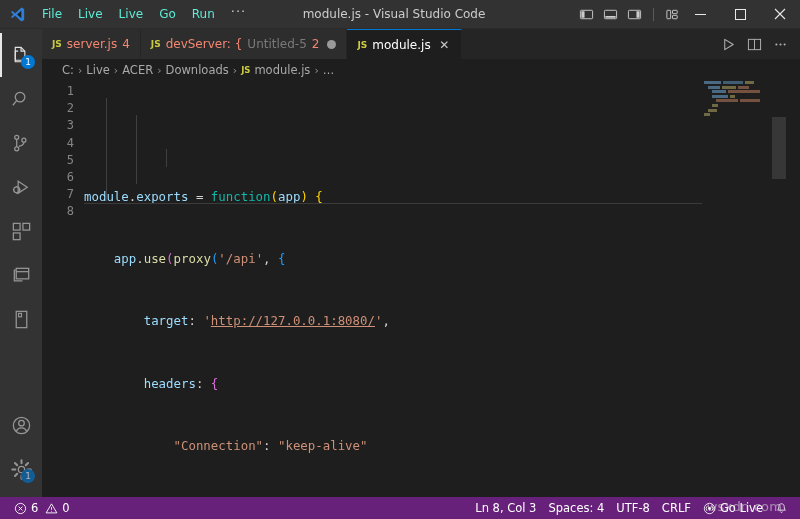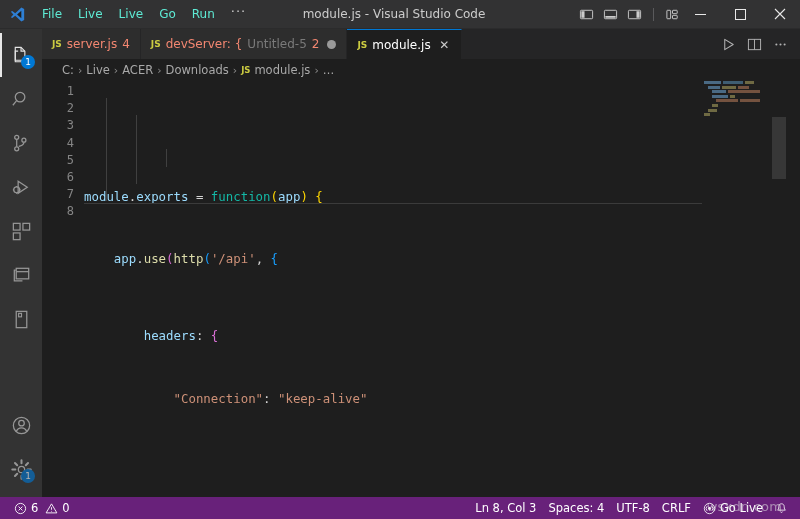--- a/index.html
+++ b/index.html
@@ -373,22 +373,23 @@
         </div>
 
         <div class="codelines">
           
           <div class="ind-guide" style="left:22px;top:17px;height:103px;"></div>
           <div class="ind-guide" style="left:52px;top:34px;height:69px;"></div>
           <div class="ind-guide" style="left:82px;top:68px;height:18px;"></div>
 
           <div class="ln"><span class="t-var">module</span><span class="t-plain">.</span><span class="t-prop">exports</span><span class="t-plain"> = </span><span class="t-kw">function</span><span class="t-p1">(</span><span class="t-var">app</span><span class="t-p1">)</span><span class="t-plain"> </span><span class="t-p1">{</span></div>
 
-          <div class="ln"><span class="t-plain">    </span><span class="t-var">app</span><span class="t-plain">.</span><span class="t-fn">use</span><span class="t-p2">(</span><span class="t-fn">http</span><span class="t-p3">(</span><span class="t-str">'/api'</span><span class="t-plain">, </span><span class="t-p3">{</span></div>
-
+          <div class="ln"><span class="t-plain">    </span><span class="t-var">app</span><span class="t-plain">.</span><span class="t-fn">use</span><span class="t-p2">(</span><span class="t-fn">proxy</span><span class="t-p3">(</span><span class="t-str">'/api'</span><span class="t-plain">, </span><span class="t-p3">{</span></div>
+
+          <div class="ln"><span class="t-plain">        </span><span class="t-prop">target</span><span class="t-plain">: </span><span class="t-str">'</span><span class="t-link">http://127.0.0.1:8080/</span><span class="t-str">'</span><span class="t-plain">,</span></div>
 
           <div class="ln"><span class="t-plain">        </span><span class="t-prop">headers</span><span class="t-plain">: </span><span class="t-p2">{</span></div>
 
           <div class="ln"><span class="t-plain">            </span><span class="t-str">"Connection"</span><span class="t-plain">: </span><span class="t-str">"keep-alive"</span></div>
 
           
 
           
 
           

